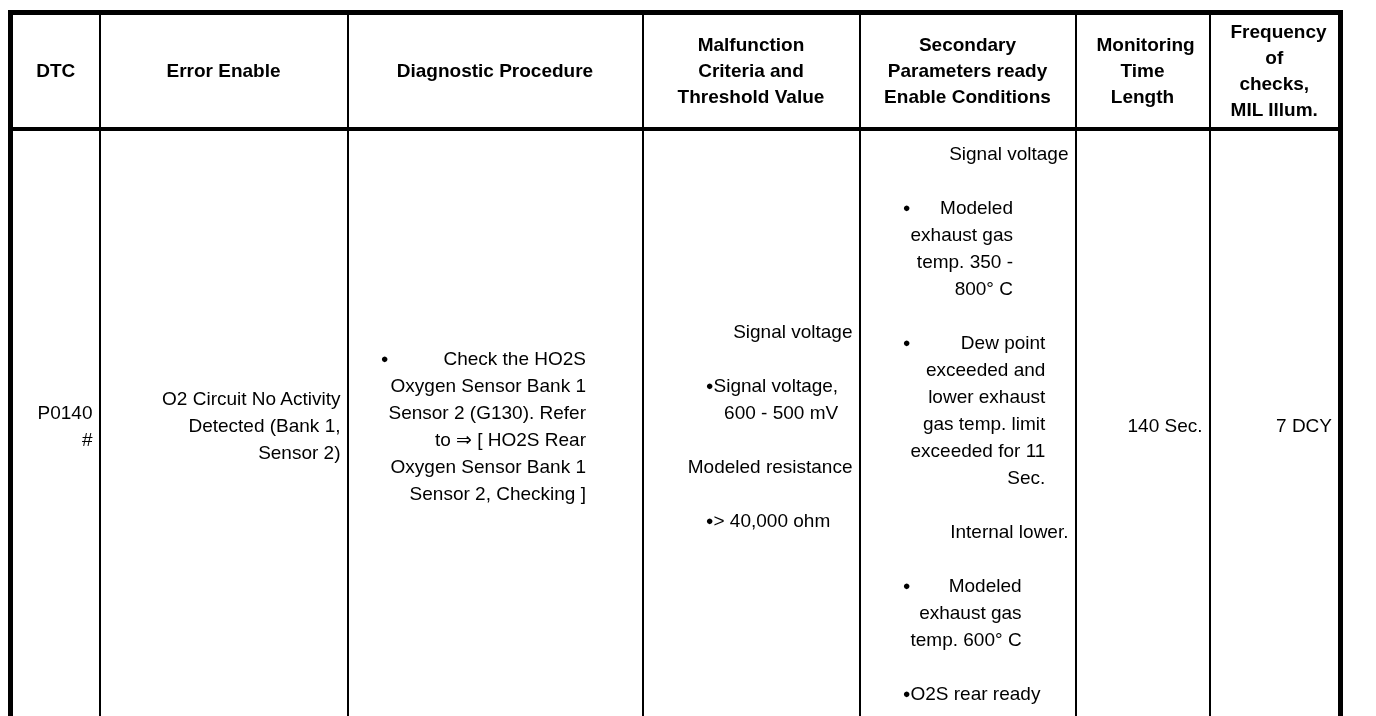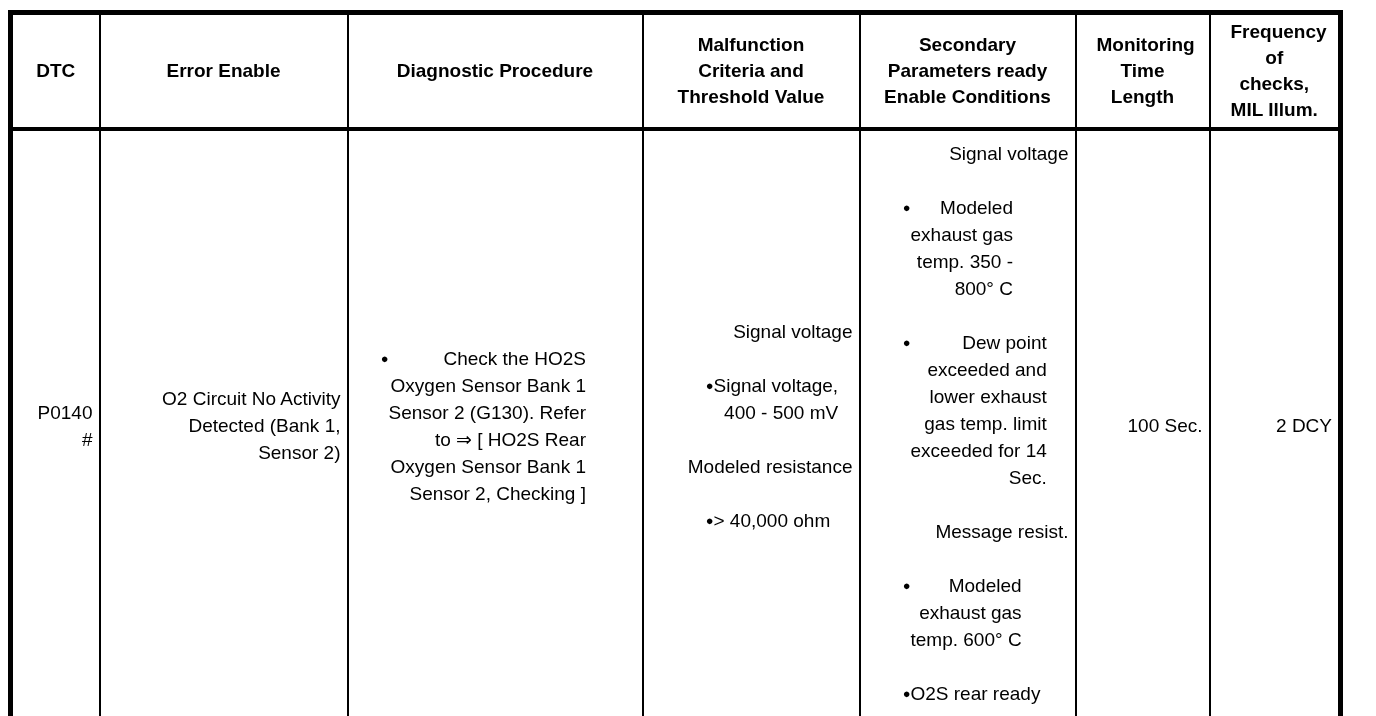--- a/index.html
+++ b/index.html
@@ -100,21 +100,21 @@
 Sensor 2, Checking ]</span>
             </div>
           </div>
       </td>
       <td class="c-malf">
         <div class="cell-list">
             <div class="cell-label">Signal voltage</div>
             <div class="bullet-item">
               <span class="bullet-dot">●</span>
               <span class="bullet-text">Signal voltage,
-400 - 500 mV</span>
+600 - 500 mV</span>
             </div>
             <div class="cell-label">Modeled resistance</div>
             <div class="bullet-item">
               <span class="bullet-dot">●</span>
               <span class="bullet-text">&gt; 40,000 ohm</span>
             </div>
           </div>
       </td>
       <td class="c-sec">
         <div class="cell-list">
@@ -125,37 +125,37 @@
 exhaust gas
 temp. 350 -
 800° C</span>
             </div>
             <div class="bullet-item">
               <span class="bullet-dot">●</span>
               <span class="bullet-text">Dew point
 exceeded and
 lower exhaust
 gas temp. limit
-exceeded for 14
+exceeded for 11
 Sec.</span>
             </div>
-            <div class="cell-label">Message resist.</div>
+            <div class="cell-label">Internal lower.</div>
             <div class="bullet-item">
               <span class="bullet-dot">●</span>
               <span class="bullet-text">Modeled
 exhaust gas
 temp. 600° C</span>
             </div>
             <div class="bullet-item">
               <span class="bullet-dot">●</span>
               <span class="bullet-text">O2S rear ready</span>
             </div>
           </div>
       </td>
       <td class="c-mon">
-        <div class="pre">100 Sec.</div>
+        <div class="pre">140 Sec.</div>
       </td>
       <td class="c-freq">
-        <div class="pre">2 DCY</div>
+        <div class="pre">7 DCY</div>
       </td>
     </tr>
   </tbody>
 </table>
 
 </body></html>

